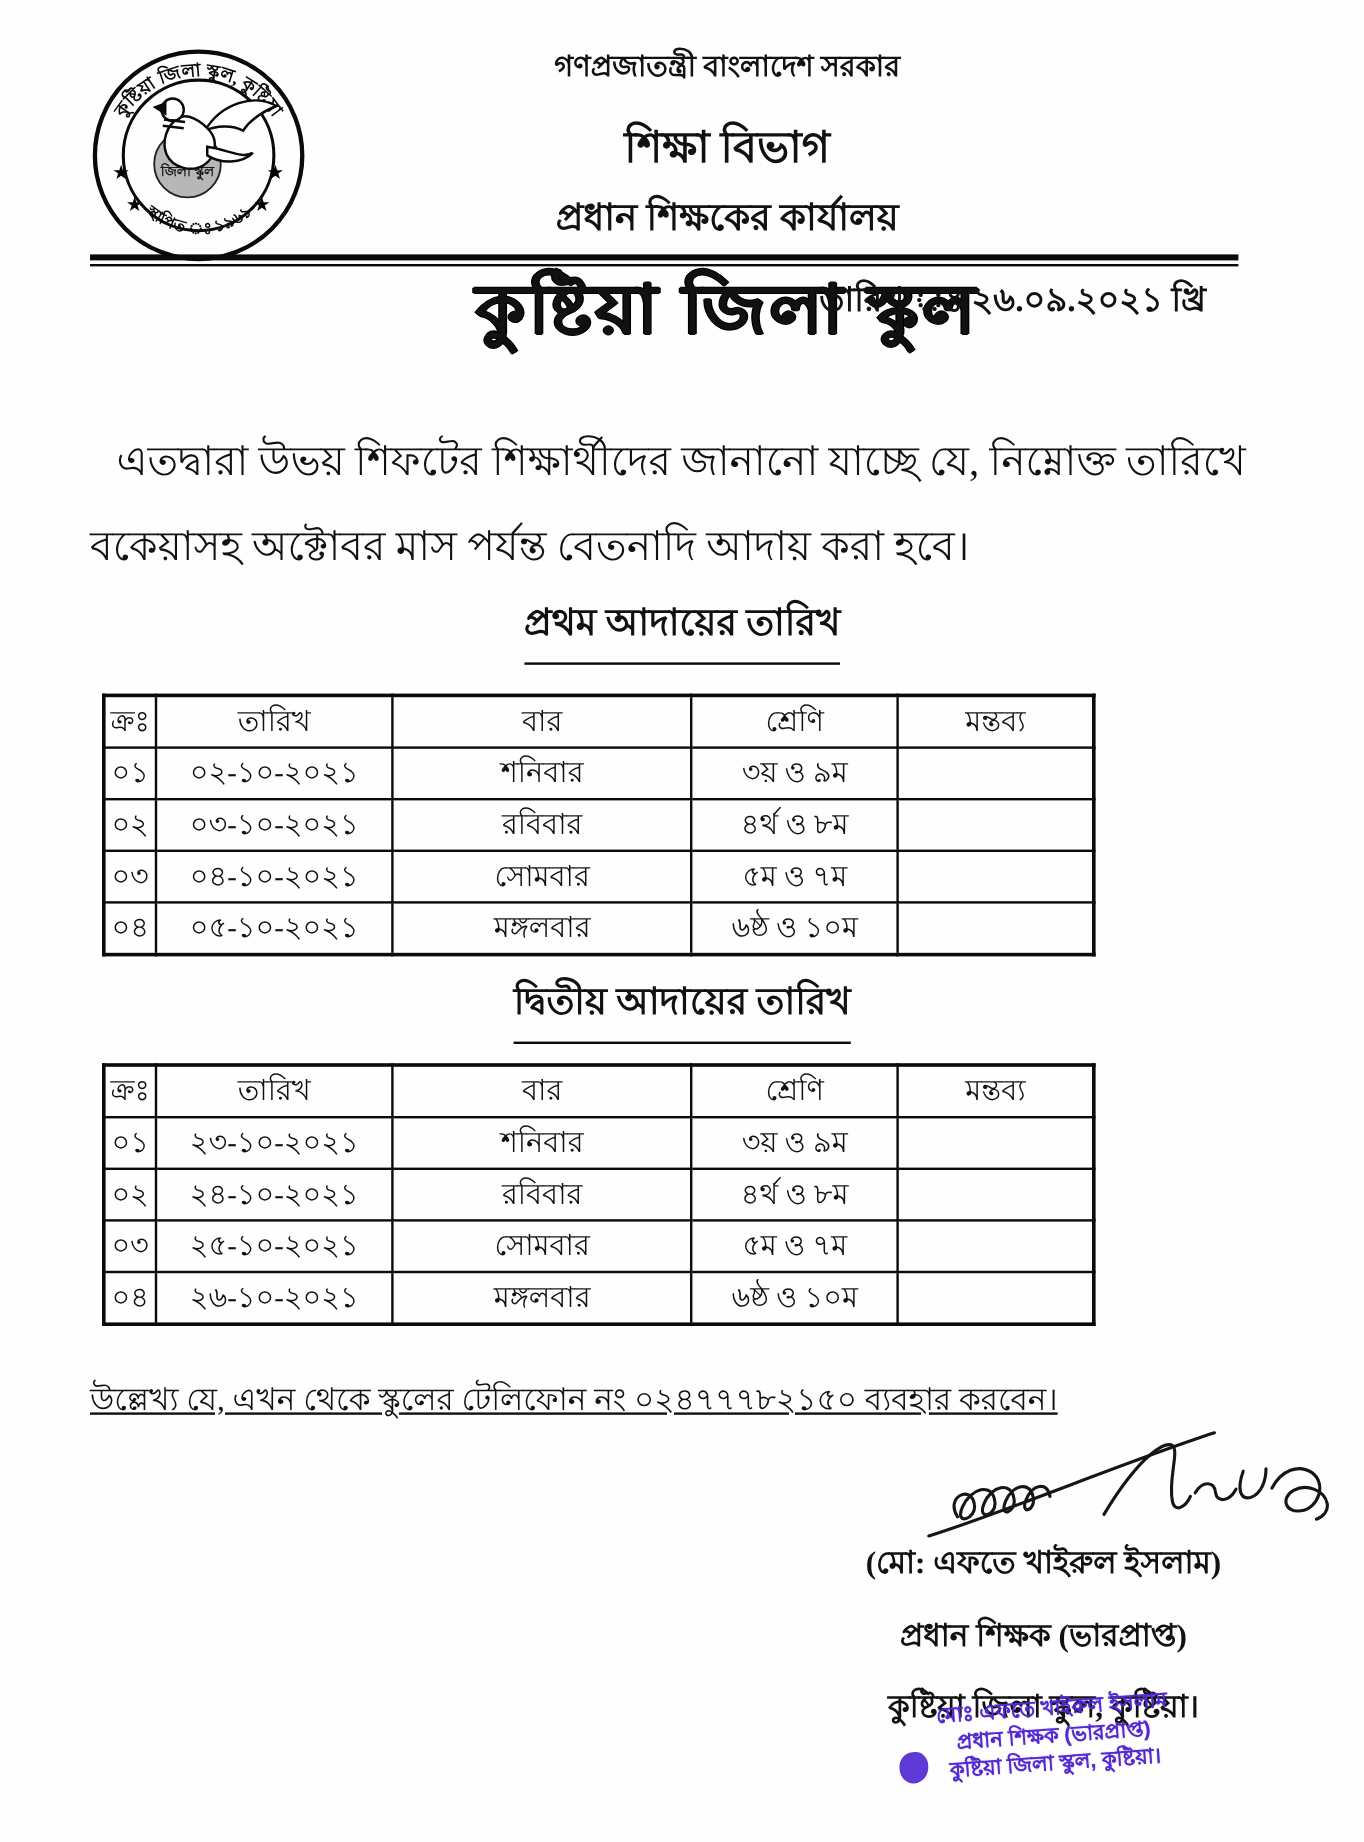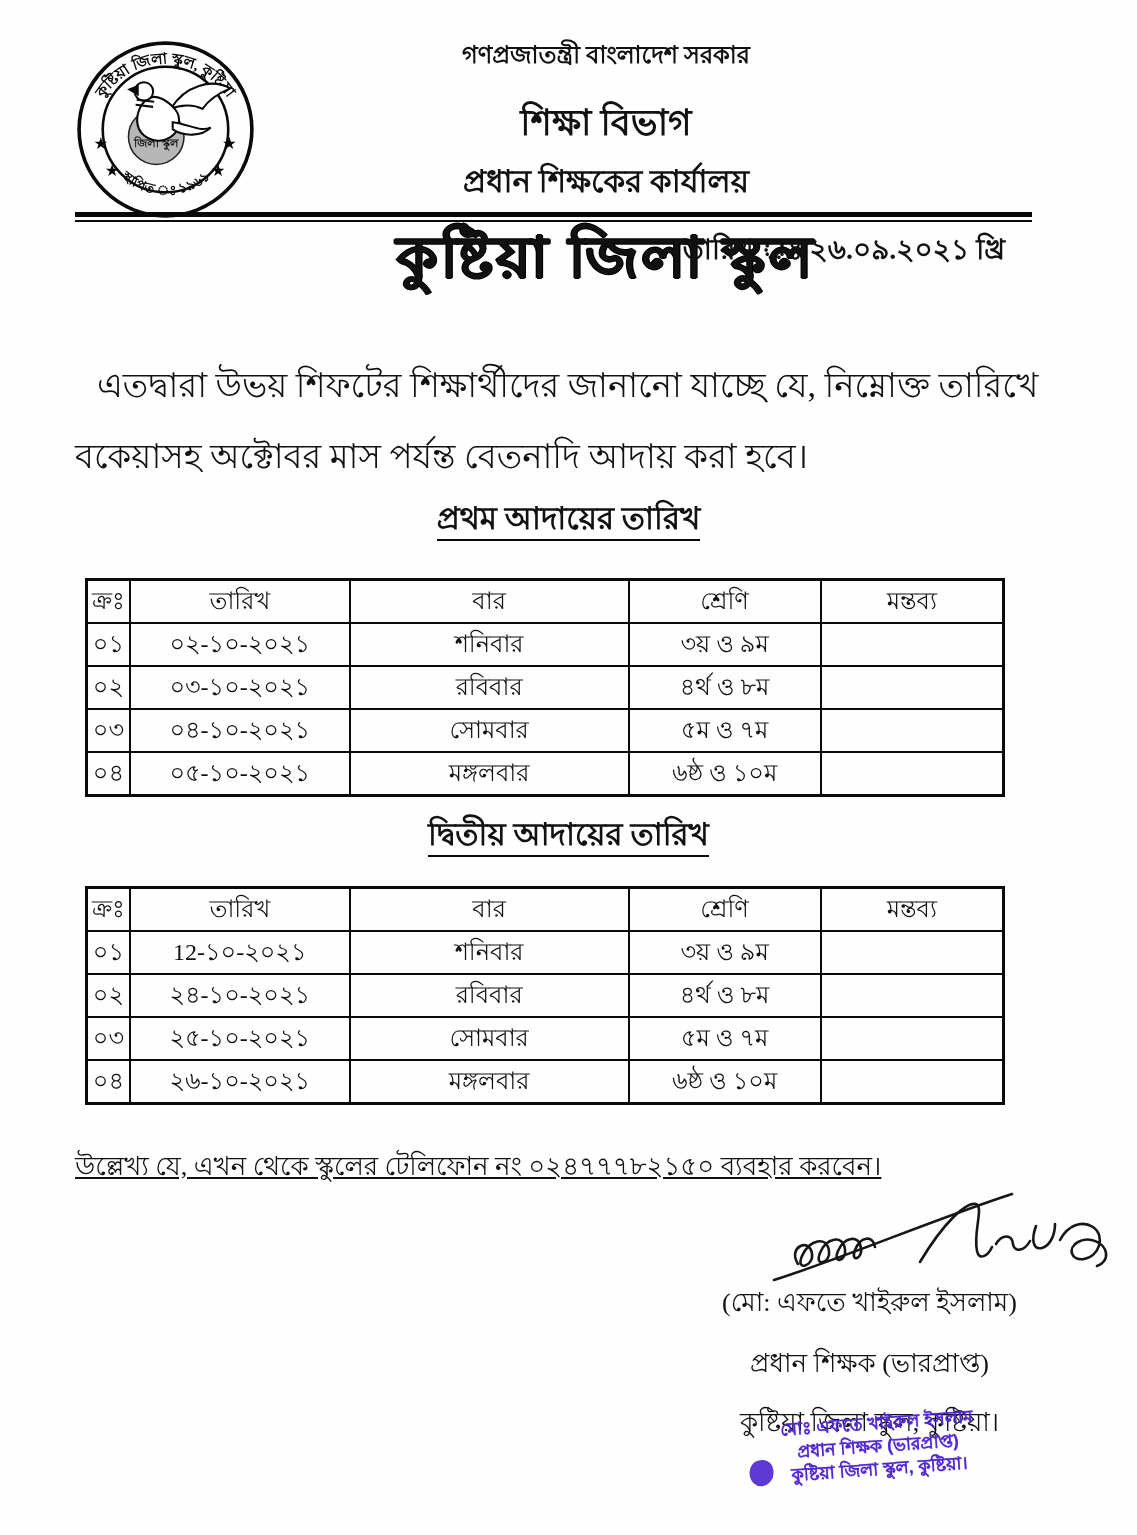--- a/index.html
+++ b/index.html
@@ -26,35 +26,35 @@
   .double-rule{position:absolute;left:75px;top:212px;width:957px;}
   .double-rule .r1{height:5px;background:#0a0a0a;}
   .double-rule .r2{height:2px;background:#0a0a0a;margin-top:3px;}
   .date-line{position:absolute;right:132px;top:228px;font-size:28px;font-weight:bold;}
   
   .body-text{
     position:absolute;left:75px;top:350px;width:965px;
     font-size:34px;line-height:2.1;text-indent:22px;
   }
   .section-title{position:absolute;left:0;width:1137px;text-align:center;font-size:31px;font-weight:bold;}
-  .section-title .u{border-bottom:2.5px solid #0a0a0a;padding-bottom:3px;}
+  .section-title .u{border-bottom:2.5px solid #0a0a0a;padding-bottom:16px;}
   .st1{top:494px;} .st2{top:810px;}
   
-  table.sched{position:absolute;left:85px;width:920px;border-collapse:collapse;border:3px solid #0a0a0a;}
+  table.sched{position:absolute;left:85px;width:828px;border-collapse:collapse;border:3px solid #0a0a0a;}
   .t1{top:578px;} .t2{top:886px;}
   table.sched th,table.sched td{
     border:2px solid #0a0a0a;height:41px;text-align:center;vertical-align:middle;
     font-size:24px;font-weight:normal;padding:0 4px;
   }
   col.c-sl{width:4.5%;} col.c-date{width:24%;} col.c-day{width:30.5%;}
   col.c-class{width:21%;} col.c-note{width:20%;}
   
   .note-line{position:absolute;left:75px;top:1146px;width:980px;font-size:26px;text-decoration:underline;}
   .sig-svg{position:absolute;left:768px;top:1190px;width:362px;height:96px;}
-  .sig-block{position:absolute;left:697px;top:1282px;width:345px;text-align:center;font-size:26px;}
+  .sig-block{position:absolute;left:697px;top:1282px;width:345px;text-align:center;font-size:26px;font-weight:bold;}
   .sig-name{}
   .sig-title{margin-top:17px;}
   .sig-school{margin-top:15px;}
   .stamp{
     position:absolute;left:752px;top:1412px;width:252px;
     transform:rotate(-4deg);
     color:#5128d2;text-align:center;font-weight:bold;
     font-size:17.5px;line-height:1.3;
     font-family:"Liberation Sans","DejaVu Sans",sans-serif;
     text-shadow:0 0 1px rgba(81,40,210,.55);
@@ -188,21 +188,21 @@
           <th>ক্রঃ</th>
           <th>তারিখ</th>
           <th>বার</th>
           <th>শ্রেণি</th>
           <th>মন্তব্য</th>
         </tr>
     </thead>
     <tbody>
         <tr>
           <td>০১</td>
-          <td>12-১০-২০২১</td>
+          <td>২৩-১০-২০২১</td>
           <td>শনিবার</td>
           <td>৩য় ও ৯ম</td>
           <td></td>
         </tr>
         <tr>
           <td>০২</td>
           <td>২৪-১০-২০২১</td>
           <td>রবিবার</td>
           <td>৪র্থ ও ৮ম</td>
           <td></td>

